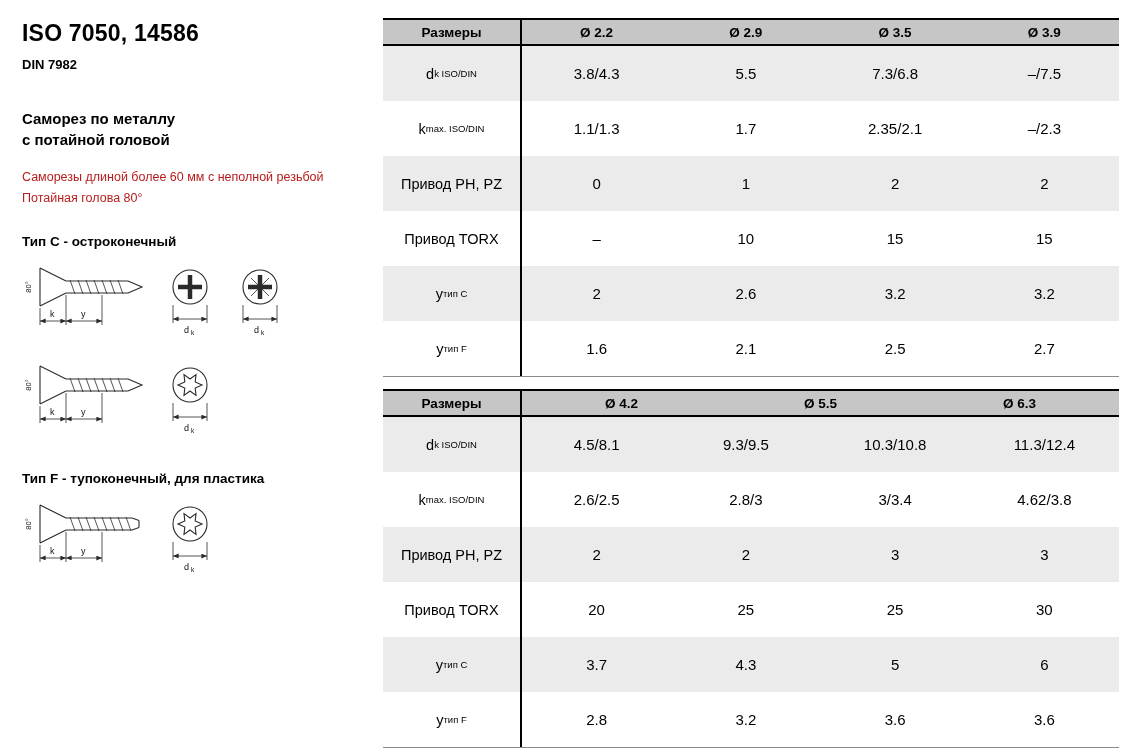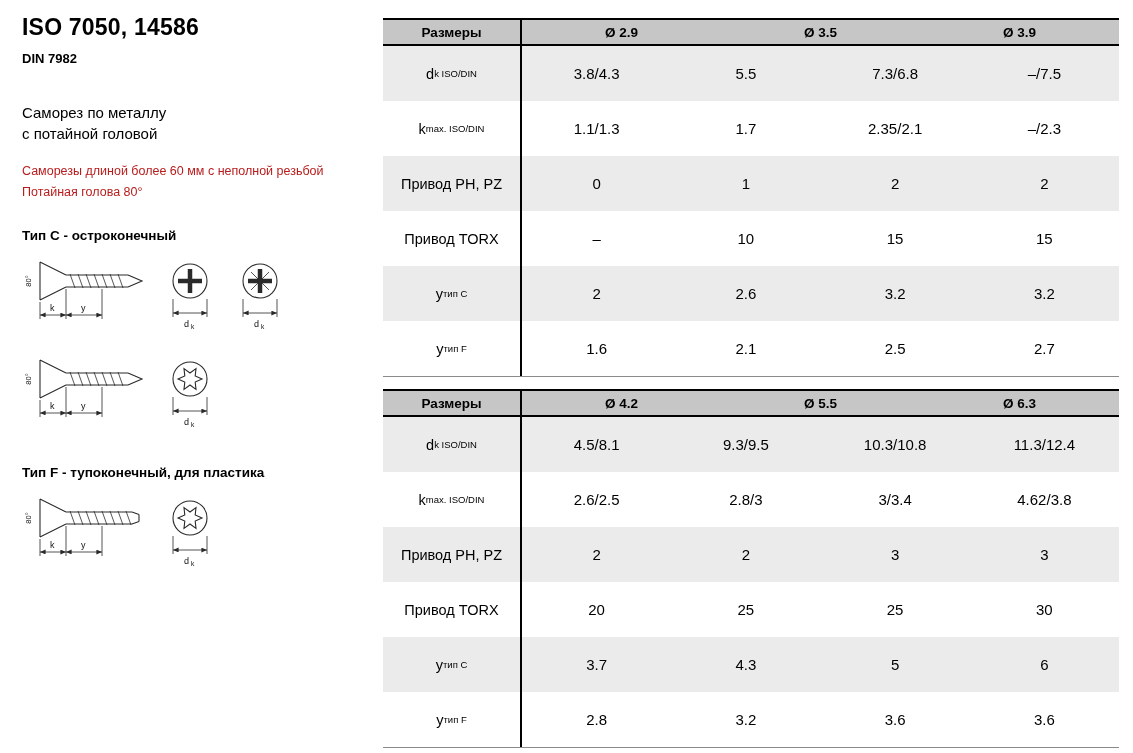--- a/index.html
+++ b/index.html
@@ -3,24 +3,24 @@
 <meta charset="utf-8">
 <style>
   html, body { margin: 0; padding: 0; }
   body {
     width: 1133px; height: 753px; position: relative; overflow: hidden;
     background: #ffffff; color: #000;
     font-family: "Liberation Sans", sans-serif;
   }
 
   
-  .left-panel { position: absolute; left: 22px; top: 14px; width: 350px; }
+  .left-panel { position: absolute; left: 22px; top: 20px; width: 350px; }
   .page-title { font-size: 23px; font-weight: bold; margin: 0 0 10px 0; letter-spacing: 0.2px; }
   .page-subtitle { font-size: 13px; font-weight: bold; margin: 0 0 36px 0; }
-  .heading { font-size: 15px; font-weight: normal; line-height: 1.4; margin: 0 0 17px 0; }
+  .heading { font-size: 15px; font-weight: bold; line-height: 1.4; margin: 0 0 17px 0; }
   .desc { font-size: 12.5px; line-height: 1.65; margin: 0 0 26px 0; color: #b91c1c; }
   .type-label { font-size: 13.5px; font-weight: bold; margin: 0 0 6px 0; }
   .drawing { margin: 0 0 10px 0; }
   .drawing.gap { margin-bottom: 30px; }
   svg text { font-family: "Liberation Sans", sans-serif; fill: #111; }
   .sketch-stroke { stroke: #2a2a2a; fill: none; stroke-width: 1.1; }
   .dim-stroke { stroke: #2a2a2a; fill: none; stroke-width: 0.8; }
 
   
   .data-table {
@@ -166,20 +166,21 @@
       <line class="dim-stroke" x1="151" y1="64" x2="185" y2="64" marker-start="url(#ah3)" marker-end="url(#ah3)"></line>
       <text font-size="9" x="162" y="78">d</text>
       <text font-size="6.5" x="169" y="80">k</text>
     </svg>
   </div>
 </div>
 
 <div class="data-table" id="table-0">
     <div class="trow thead">
       <div class="hcell label-cell">Размеры</div>
+      <div class="hcell val-cell">Ø 2.2</div>
       <div class="hcell val-cell">Ø 2.9</div>
       <div class="hcell val-cell">Ø 3.5</div>
       <div class="hcell val-cell">Ø 3.9</div>
     </div>
     <div class="trow drow alt">
       <div class="tcell label-cell">
         <span class="lbl-main">d</span>
         <sub class="lbl-sub">k ISO/DIN</sub>
       </div>
       <div class="tcell val-cell">3.8/4.3</div>

